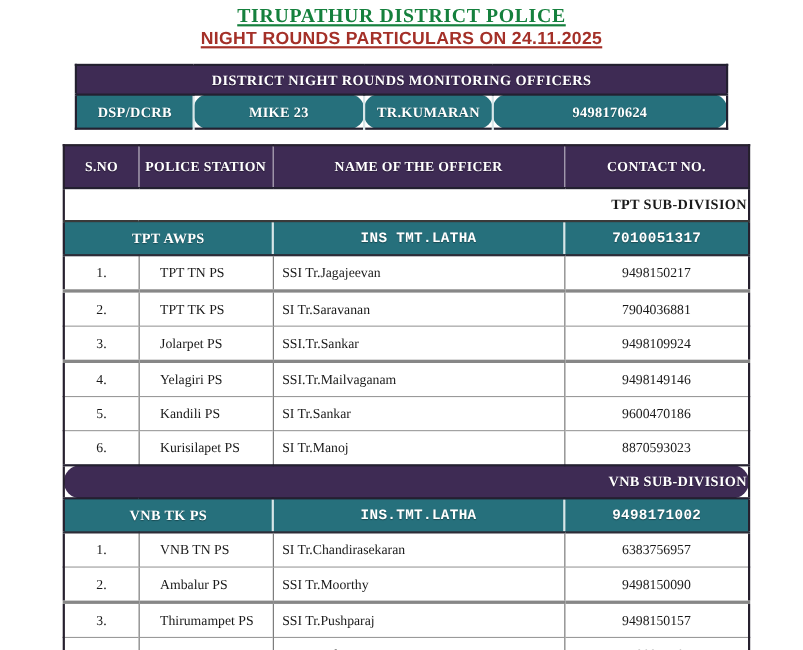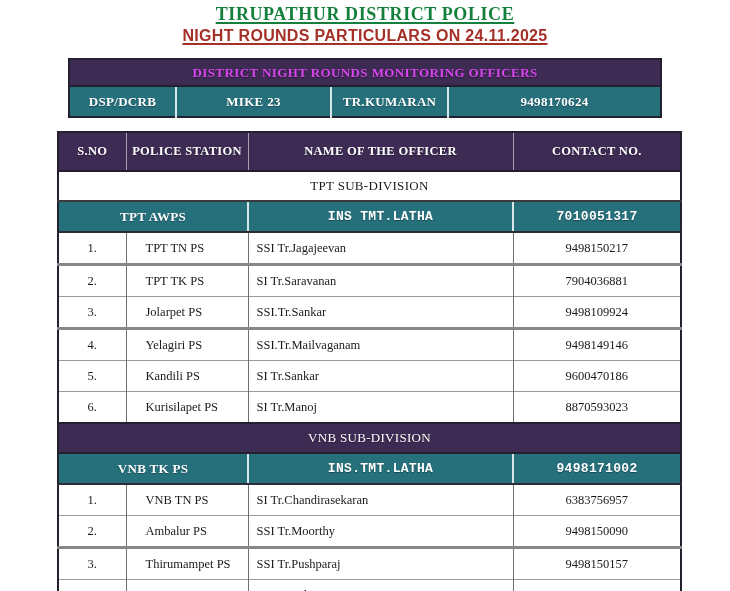--- a/index.html
+++ b/index.html
@@ -23,49 +23,49 @@
     text-decoration:underline;text-decoration-thickness:1.5px;text-underline-offset:2px;
   }
 
   
   table{border-collapse:collapse;table-layout:fixed;}
   .mon-table{
     margin:13px 0 0 68px;width:592px;
     border:2px solid #232030;
   }
   .mon-title{
-    background:var(--purple,#3e2b54);color:#d946ef;
+    background:var(--purple,#3e2b54);color:#ffffff;
     font-weight:bold;text-align:center;font-size:13px;height:23px;
     border-bottom:2px solid #232030;letter-spacing:.4px;
     text-shadow:0 1px 1px rgba(0,0,0,.4);
   }
   .mon-row td{
     background:var(--teal,#26707c);color:#fff;
     font-weight:bold;text-align:center;font-size:13px;height:27px;
     letter-spacing:.3px;text-shadow:0 1px 1px rgba(0,0,0,.35);
   }
-  .mon-row td + td{border-left:2px solid #d7e6e8;}
+  .mon-row td + td{border-left:2px solid #d7e6e8;border-radius:13px;}
 
   
   .main-table{
     margin:13px 0 0 57px;width:623px;
     border:2px solid #26202e;
     font-size:12.5px;
   }
   .main-table th{
     background:var(--purple,#3e2b54);color:#fff;font-weight:bold;
     text-align:center;font-size:12.5px;height:35px;line-height:1.15;
     letter-spacing:.3px;text-shadow:0 1px 1px rgba(0,0,0,.4);
     border-bottom:2px solid #232030;
   }
   .main-table th + th{border-left:1px solid rgba(255,255,255,.55);}
 
   tr.division td{
-    height:26px;text-align:center;font-weight:normal;font-size:13px;letter-spacing:.3px;
-    border-top:2px solid #3a3a3a;border-bottom:2px solid #3a3a3a;
+    height:26px;text-align:right;font-weight:bold;font-size:13px;letter-spacing:.3px;
+    border-top:2px solid #3a3a3a;border-bottom:2px solid #3a3a3a;border-radius:15px;
   }
   tr.division.purple td{
     background:var(--purple,#3e2b54);color:#fff;
     text-shadow:0 1px 1px rgba(0,0,0,.4);
     border-top:2px solid #232030;border-bottom:2px solid #232030;
   }
   tr.incharge td{
     background:var(--teal,#26707c);color:#fff;font-weight:bold;
     text-align:center;height:27px;font-size:13px;letter-spacing:.3px;
     text-shadow:0 1px 1px rgba(0,0,0,.35);

